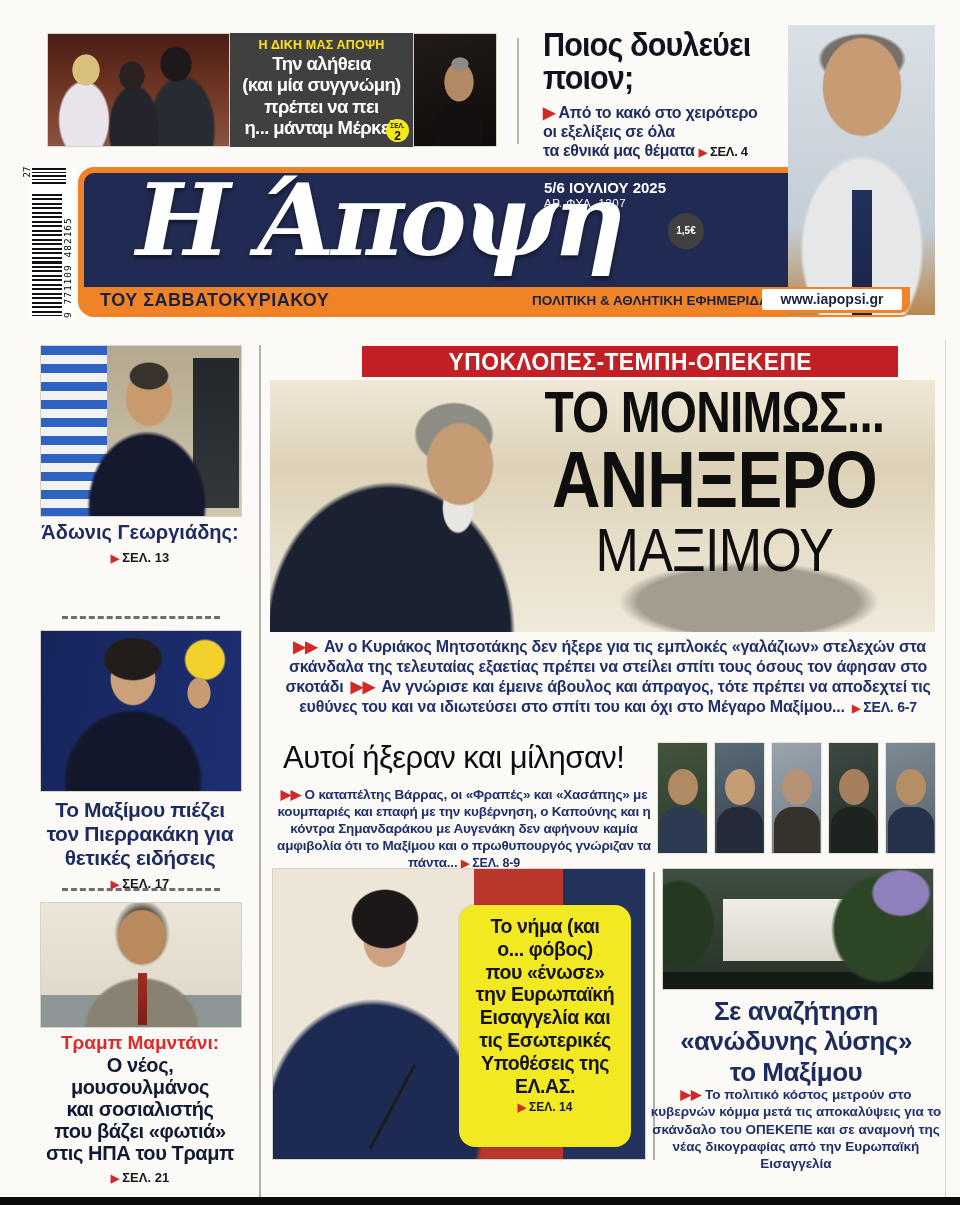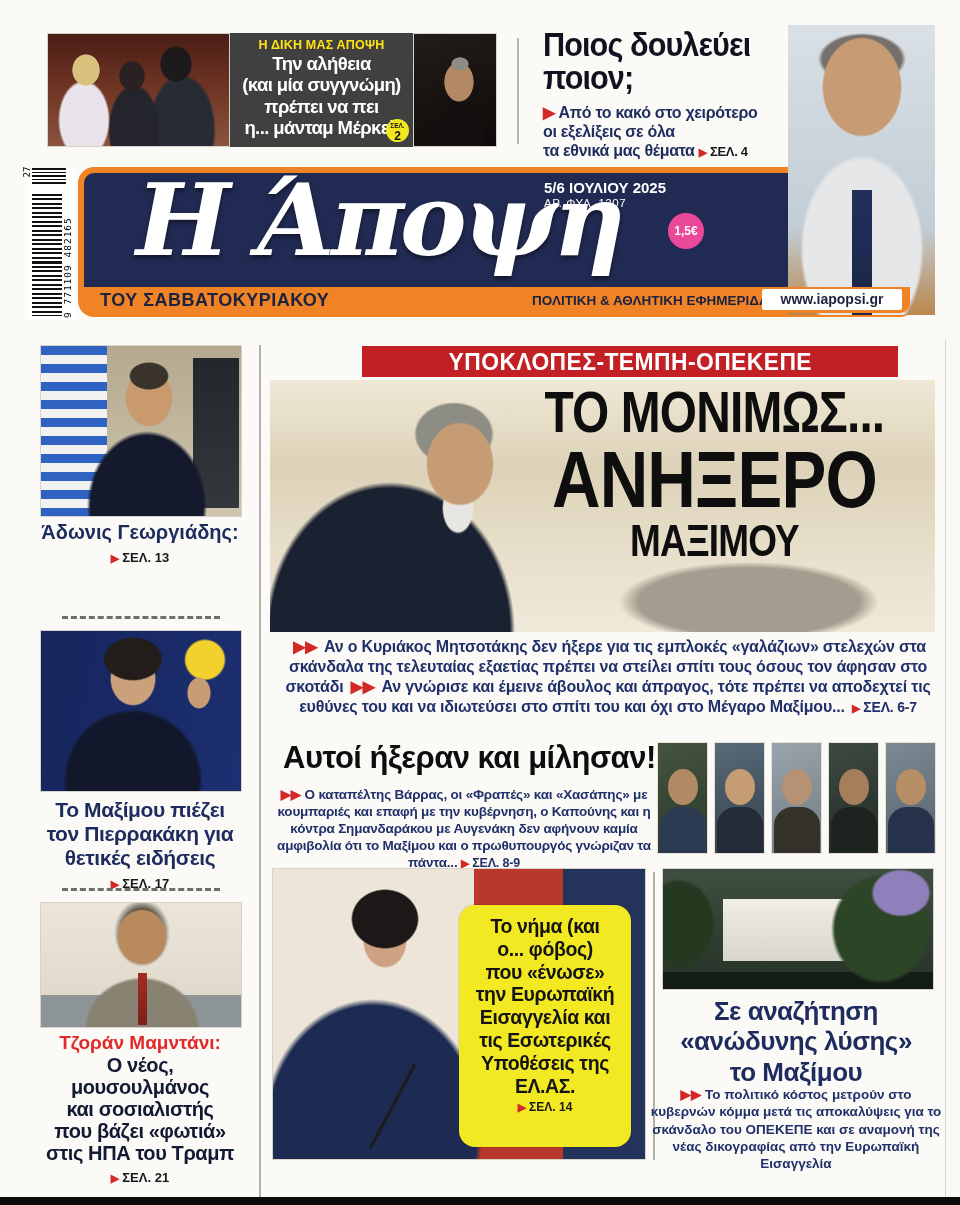--- a/index.html
+++ b/index.html
@@ -54,21 +54,21 @@
   
   .masthead{left:78px;top:167px;width:838px;height:150px;background:#212a52;
     border:6px solid #ef8326;border-radius:16px;box-sizing:border-box;z-index:1;}
   .mtitle{position:absolute;left:52px;top:-12px;font-family:"DejaVu Serif",serif;
     font-style:italic;font-weight:bold;font-size:100px;color:#fff;letter-spacing:-4px;
     text-shadow:0 3px 4px rgba(0,0,0,.45);z-index:2;}
   .mdate{position:absolute;left:460px;top:7px;color:#fff;line-height:1.1;z-index:2;}
   .mdate .d1{font-size:15px;font-weight:bold;}
   .mdate .d2{font-size:11.5px;letter-spacing:.5px;}
   .price{position:absolute;left:584px;top:40px;width:36px;height:36px;border-radius:50%;
-    background:#ec4899;color:#fff;font-weight:bold;font-size:12px;text-align:center;
+    background:#404040;color:#fff;font-weight:bold;font-size:10px;text-align:center;
     line-height:36px;z-index:2;}
   .mstrip{left:84px;top:287px;width:826px;height:26px;background:#ef8326;z-index:5;
     border-radius:0 0 10px 10px;}
   .mstrip .ed{position:absolute;left:16px;top:3px;font-size:18px;font-weight:bold;
     color:#1b2240;letter-spacing:.5px;}
   .mstrip .tg{position:absolute;left:448px;top:6px;font-size:13.5px;font-weight:bold;color:#1b2240;}
   .urlbox{position:absolute;right:8px;top:2px;width:140px;height:21px;background:#fff;
     border-radius:2px;text-align:center;font-size:14px;font-weight:bold;color:#1b2240;line-height:21px;}
   .barcode{left:28px;top:168px;width:48px;height:152px;background:#fff;}
   .barcode .mini{position:absolute;left:4px;top:0;width:34px;height:16px;
@@ -88,28 +88,28 @@
     background:
       radial-gradient(ellipse 34px 42px at 190px 84px,#c69c74 0 95%,transparent 100%),
       radial-gradient(ellipse 40px 32px at 184px 54px,#8e8d85 0 93%,transparent 100%),
       radial-gradient(ellipse 16px 26px at 188px 128px,#e8e6e2 0 90%,transparent 100%),
       radial-gradient(ellipse 125px 150px at 120px 252px,#1a2130 0 96%,transparent 100%),
       radial-gradient(ellipse 130px 40px at 72% 88%,#a39d8f 0 85%,transparent 100%),
       linear-gradient(180deg,#efe8d6 0%,#ddd2b8 35%,#e8e0cc 70%,#efe9da 100%);}
   .heroh{position:absolute;left:225px;top:4px;width:438px;text-align:center;color:#0e0e0e;}
   .heroh .l1{font-size:57px;font-weight:bold;letter-spacing:-1px;line-height:1;}
   .heroh .l2{font-size:80px;font-weight:bold;letter-spacing:-1px;line-height:.98;}
-  .heroh .l3{font-size:44px;font-weight:bold;letter-spacing:-1px;line-height:1;}
+  .heroh .l3{font-size:62px;font-weight:normal;letter-spacing:-1px;line-height:1;}
   .lead{left:280px;top:637px;width:656px;text-align:center;font-size:16px;font-weight:bold;
     color:#20306b;line-height:1.25;letter-spacing:-.2px;margin:0;}
   .lead .mk{margin:0 3px;}
   .lead .pr{font-size:14px;color:#20306b;}
 
   
-  .wtitle{left:283px;top:740px;font-size:31px;font-weight:bold;color:#0d0d0d;
+  .wtitle{left:283px;top:740px;font-size:31px;font-weight:normal;color:#0d0d0d;
     letter-spacing:-.5px;margin:0;}
   .wsum{left:274px;top:786px;width:380px;text-align:center;font-size:13.5px;font-weight:bold;
     color:#20306b;line-height:1.26;letter-spacing:-.2px;margin:0;}
   .wsum .pr{font-size:12.5px;color:#20306b;}
   .thumbs{left:657px;top:742px;display:flex;gap:6px;}
   .thumb{width:51px;height:112px;border:1px solid #e6e2da;box-sizing:border-box;position:relative;}
   .thumb::before{content:"";position:absolute;left:50%;top:26px;width:30px;height:36px;margin-left:-15px;
     border-radius:50%;background:var(--skin,#c09a72);}
   .thumb::after{content:"";position:absolute;left:50%;bottom:0;width:46px;height:46px;margin-left:-23px;
     border-radius:40% 40% 0 0;background:var(--coat,#222);}
@@ -308,21 +308,21 @@
   <div class="abs sideitem" style="left:34px;top:798px;">
     <p class="shead preline">Το Μαξίμου πιέζει
 τον Πιερρακάκη για
 θετικές ειδήσεις</p>
     <div class="spr"><span class="pr"><span class="mk">▶</span><span>ΣΕΛ. 17</span></span></div>
   </div>
   <div class="abs dashes" style="left:62px;top:888px;"></div>
 
   <div class="abs photo mamd"></div>
   <div class="abs sideitem" style="left:34px;top:1032px;">
-    <p class="sname red">Τζοράν Μαμντάνι:</p>
+    <p class="sname red">Τραμπ Μαμντάνι:</p>
     <p class="shead dark preline">Ο νέος,
 μουσουλμάνος
 και σοσιαλιστής
 που βάζει «φωτιά»
 στις ΗΠΑ του Τραμπ</p>
     <div class="spr"><span class="pr"><span class="mk">▶</span><span>ΣΕΛ. 21</span></span></div>
   </div>
 
   <div class="abs rightedge"></div>
   <div class="abs botbar"></div>

